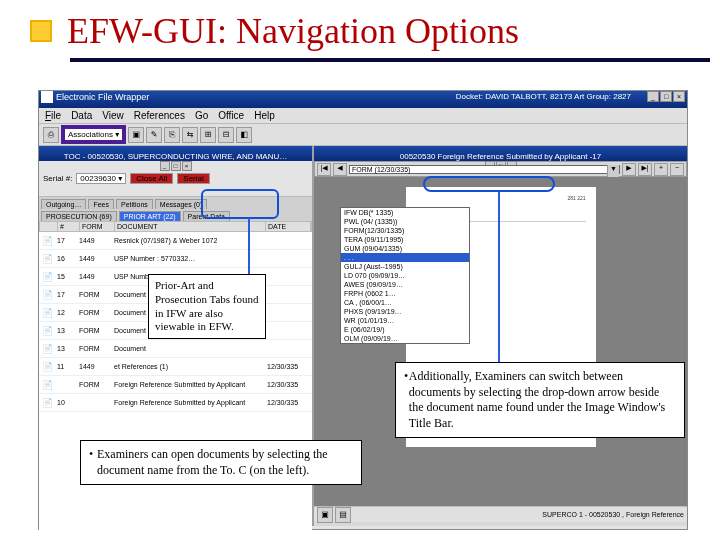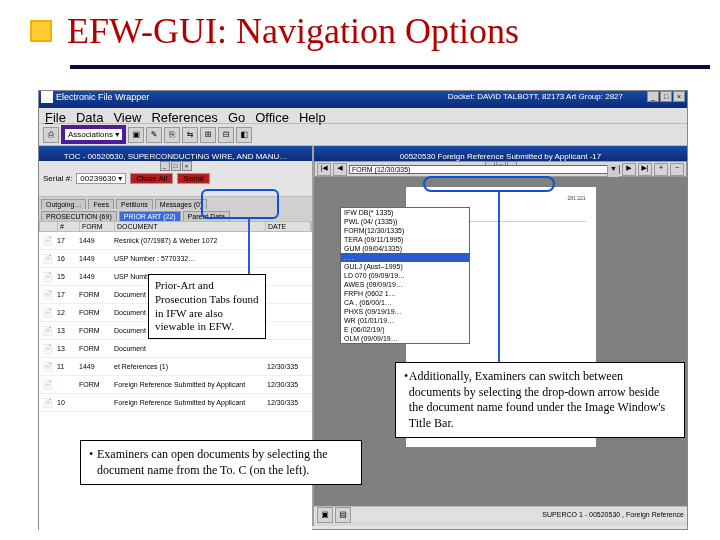--- a/index.html
+++ b/index.html
@@ -1,35 +1,35 @@
 <!DOCTYPE html>
 <html><head>
 <meta charset="utf-8">
 <style>
   * { box-sizing: border-box; margin: 0; padding: 0; }
   body { width: 720px; height: 540px; background: #fff; font-family: Arial, sans-serif; overflow: hidden; position: relative; }
   
   .slide { width: 720px; height: 540px; position: relative; }
   
-  .title-row { display: flex; align-items: center; padding: 10px 20px 13px 30px; }
+  .title-row { display: flex; align-items: center; padding: 10px 20px 6px 30px; }
   .title-bullet { width: 22px; height: 22px; background: #ffcc33; border: 2px solid #f0b000; margin-right: 15px; flex-shrink: 0; }
   .title-text { font-size: 36px; color: #b00000; font-family: "Times New Roman", serif; }
   .title-underline { height: 4px; background: #0a0a3a; margin: 0 10px 0 70px; }
   
   .app-window { position: absolute; left: 38px; top: 90px; width: 650px; height: 440px; border: 1px solid #888; background: #e4e4e4; }
   
   .win-titlebar { height: 17px; background: linear-gradient(#1a4aa8,#0a2a78); color: #fff; font-size: 9px; display: flex; align-items: flex-start; padding: 0 2px; justify-content: space-between; }
   .tb-left { display: flex; align-items: center; gap: 3px; }
   .tb-icon { width: 12px; height: 12px; background: #fff; display: inline-block; }
-  .tb-right { display: flex; gap: 20px; align-items: center; font-size: 8px; }
+  .tb-right { display: flex; gap: 12px; align-items: center; font-size: 8px; }
   .tb-docket { color: #fff; }
   .winbtns { display: flex; gap: 1px; margin-left: 4px; }
   .winbtn { width: 12px; height: 11px; background: #d0d0d0; border: 1px solid #888; font-size: 7px; text-align: center; line-height: 9px; color: #000; }
   
-  .menubar { height: 16px; background: #e0e0e0; font-size: 13px; display: flex; gap: 10px; padding: 2px 6px; border-bottom: 1px solid #bbb; }
+  .menubar { height: 16px; background: #e0e0e0; font-size: 10px; display: flex; gap: 10px; padding: 2px 6px; border-bottom: 1px solid #bbb; }
   .menubar span u { text-decoration: underline; }
   
   .toolbar { height: 22px; background: #e0e0e0; display: flex; align-items: center; gap: 2px; padding: 2px 4px; border-bottom: 1px solid #bbb; }
   .tool-sel { font-size: 8px; border: 4px solid #4c1d95; background: #fff; padding: 1px 3px; }
   .tool-btn { width: 16px; height: 16px; background: #d4d4d4; border: 1px solid #999; font-size: 8px; text-align: center; line-height: 14px; }
   
   .split { display: flex; height: 380px; }
   .left-pane { width: 275px; border-right: 2px solid #a0a0a0; background: #d8d8d8; position: relative; }
   .right-pane { flex: 1; background: #d8d8d8; position: relative; }
   

